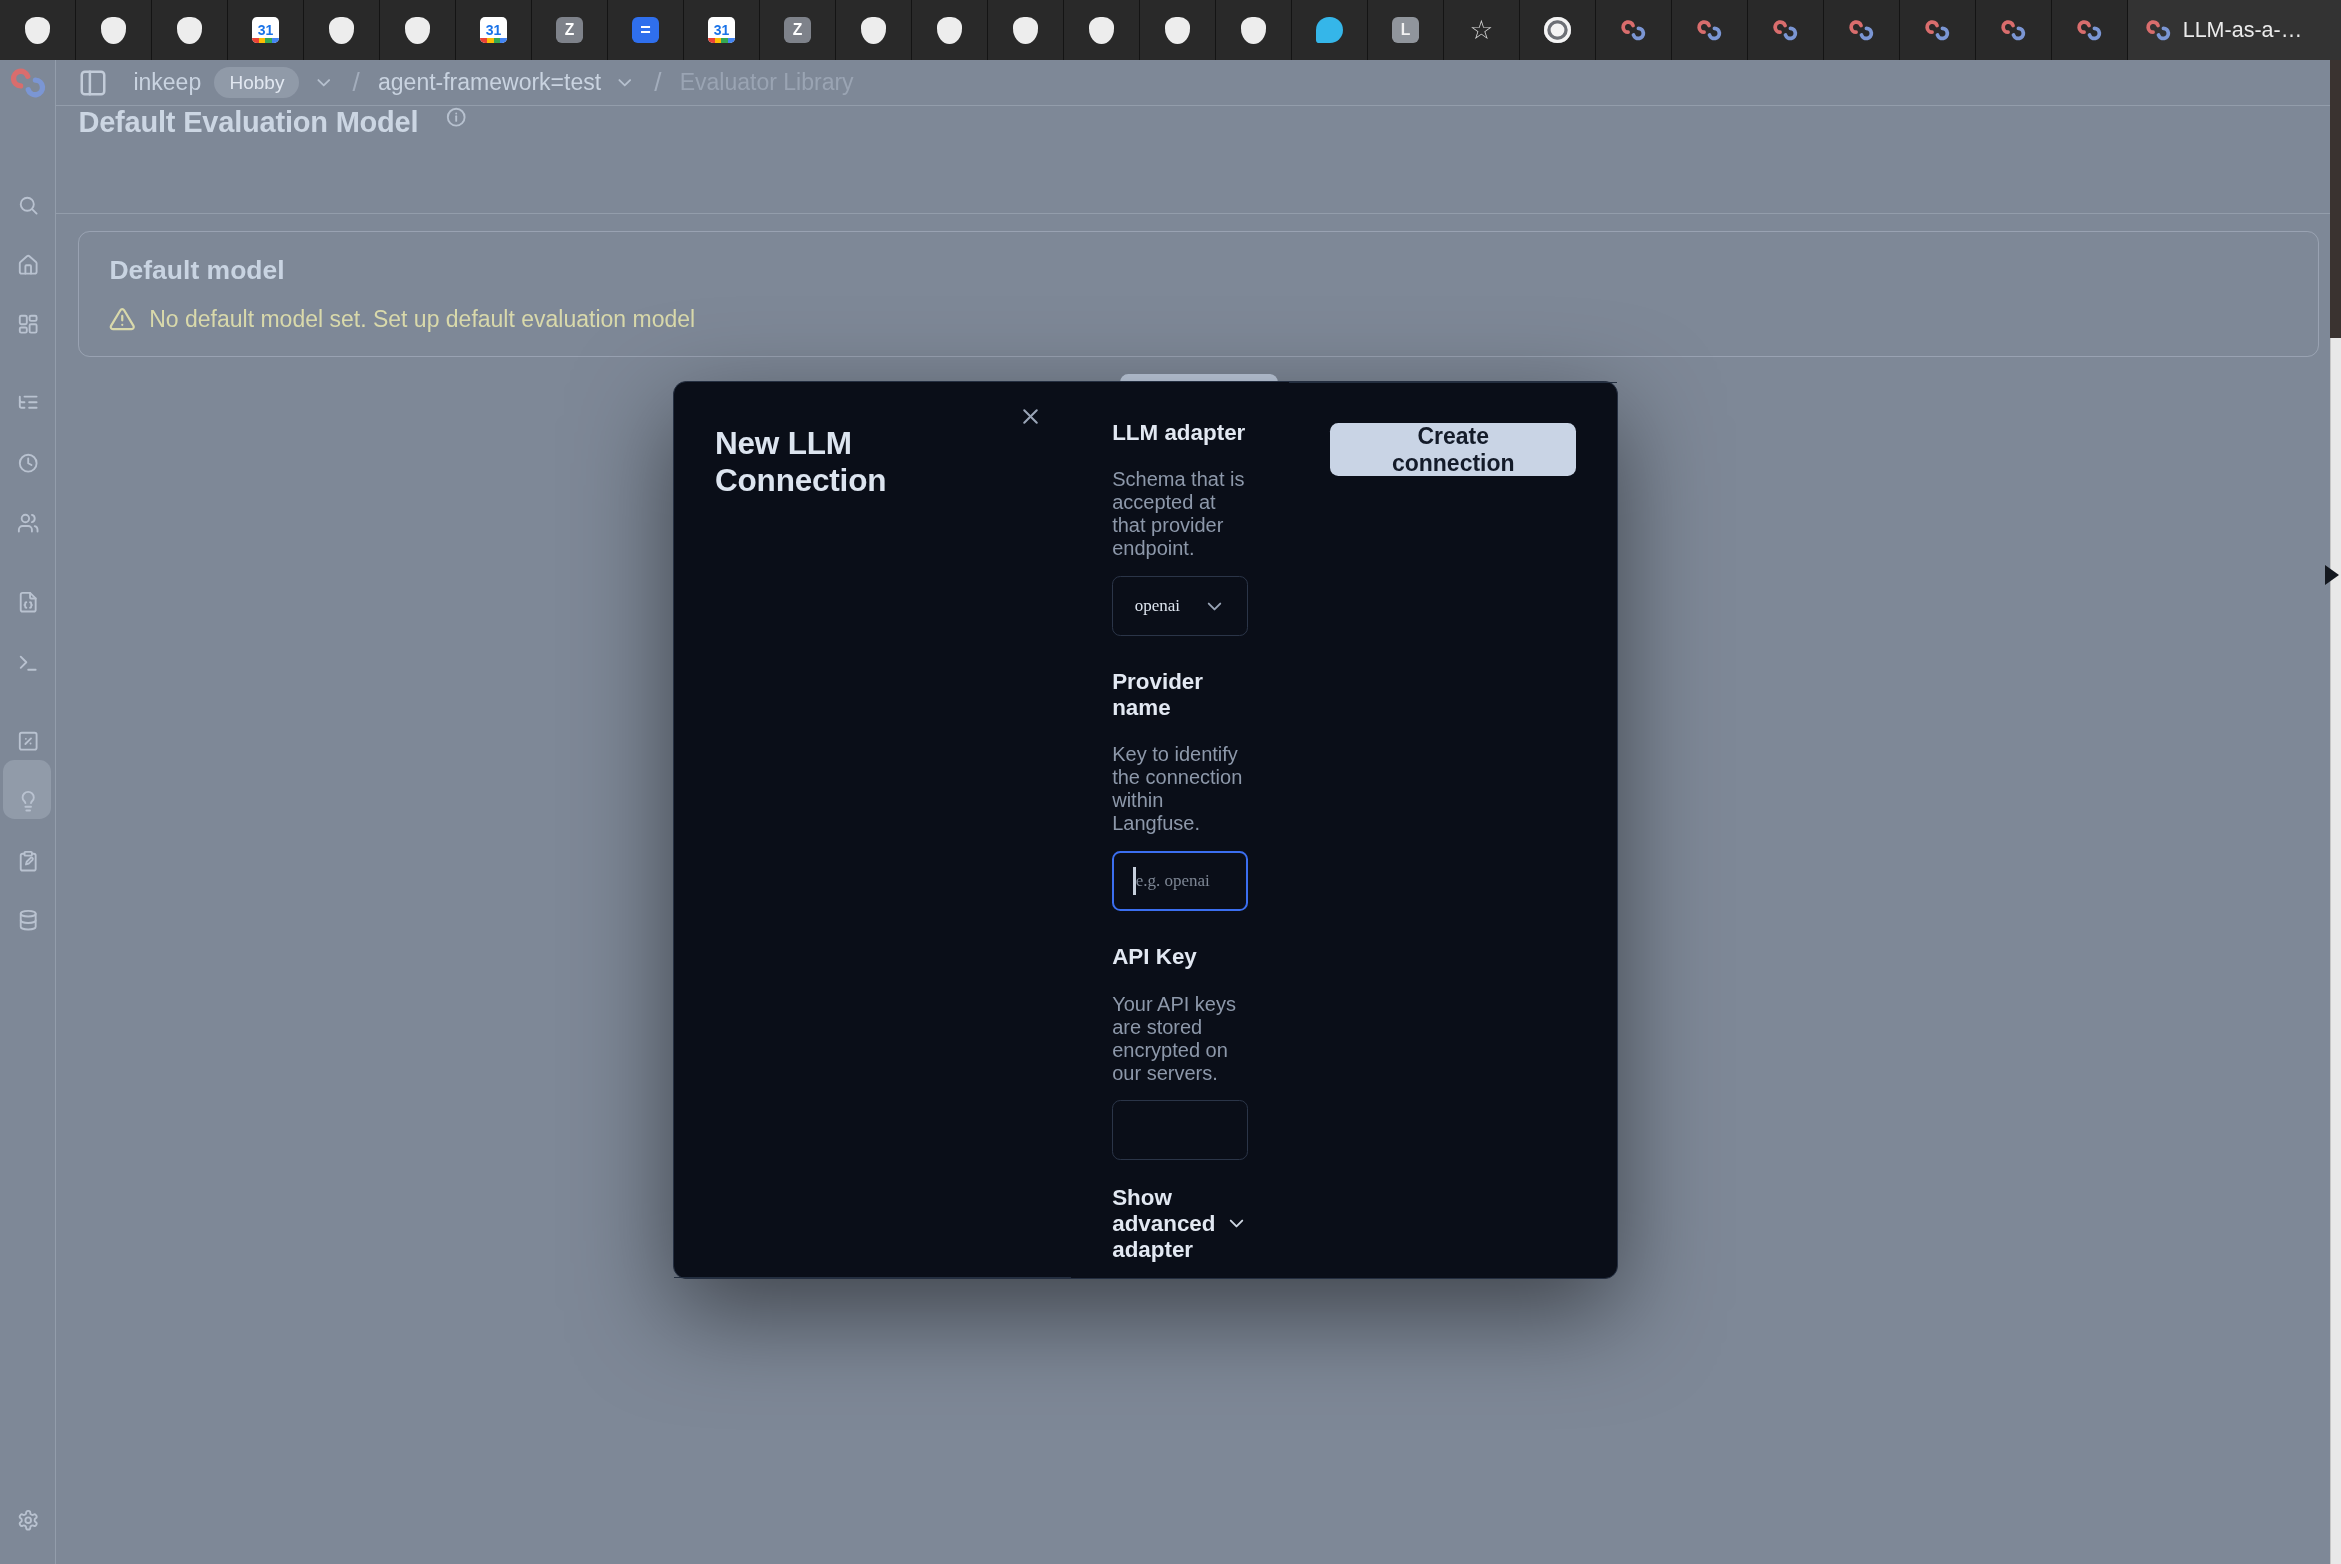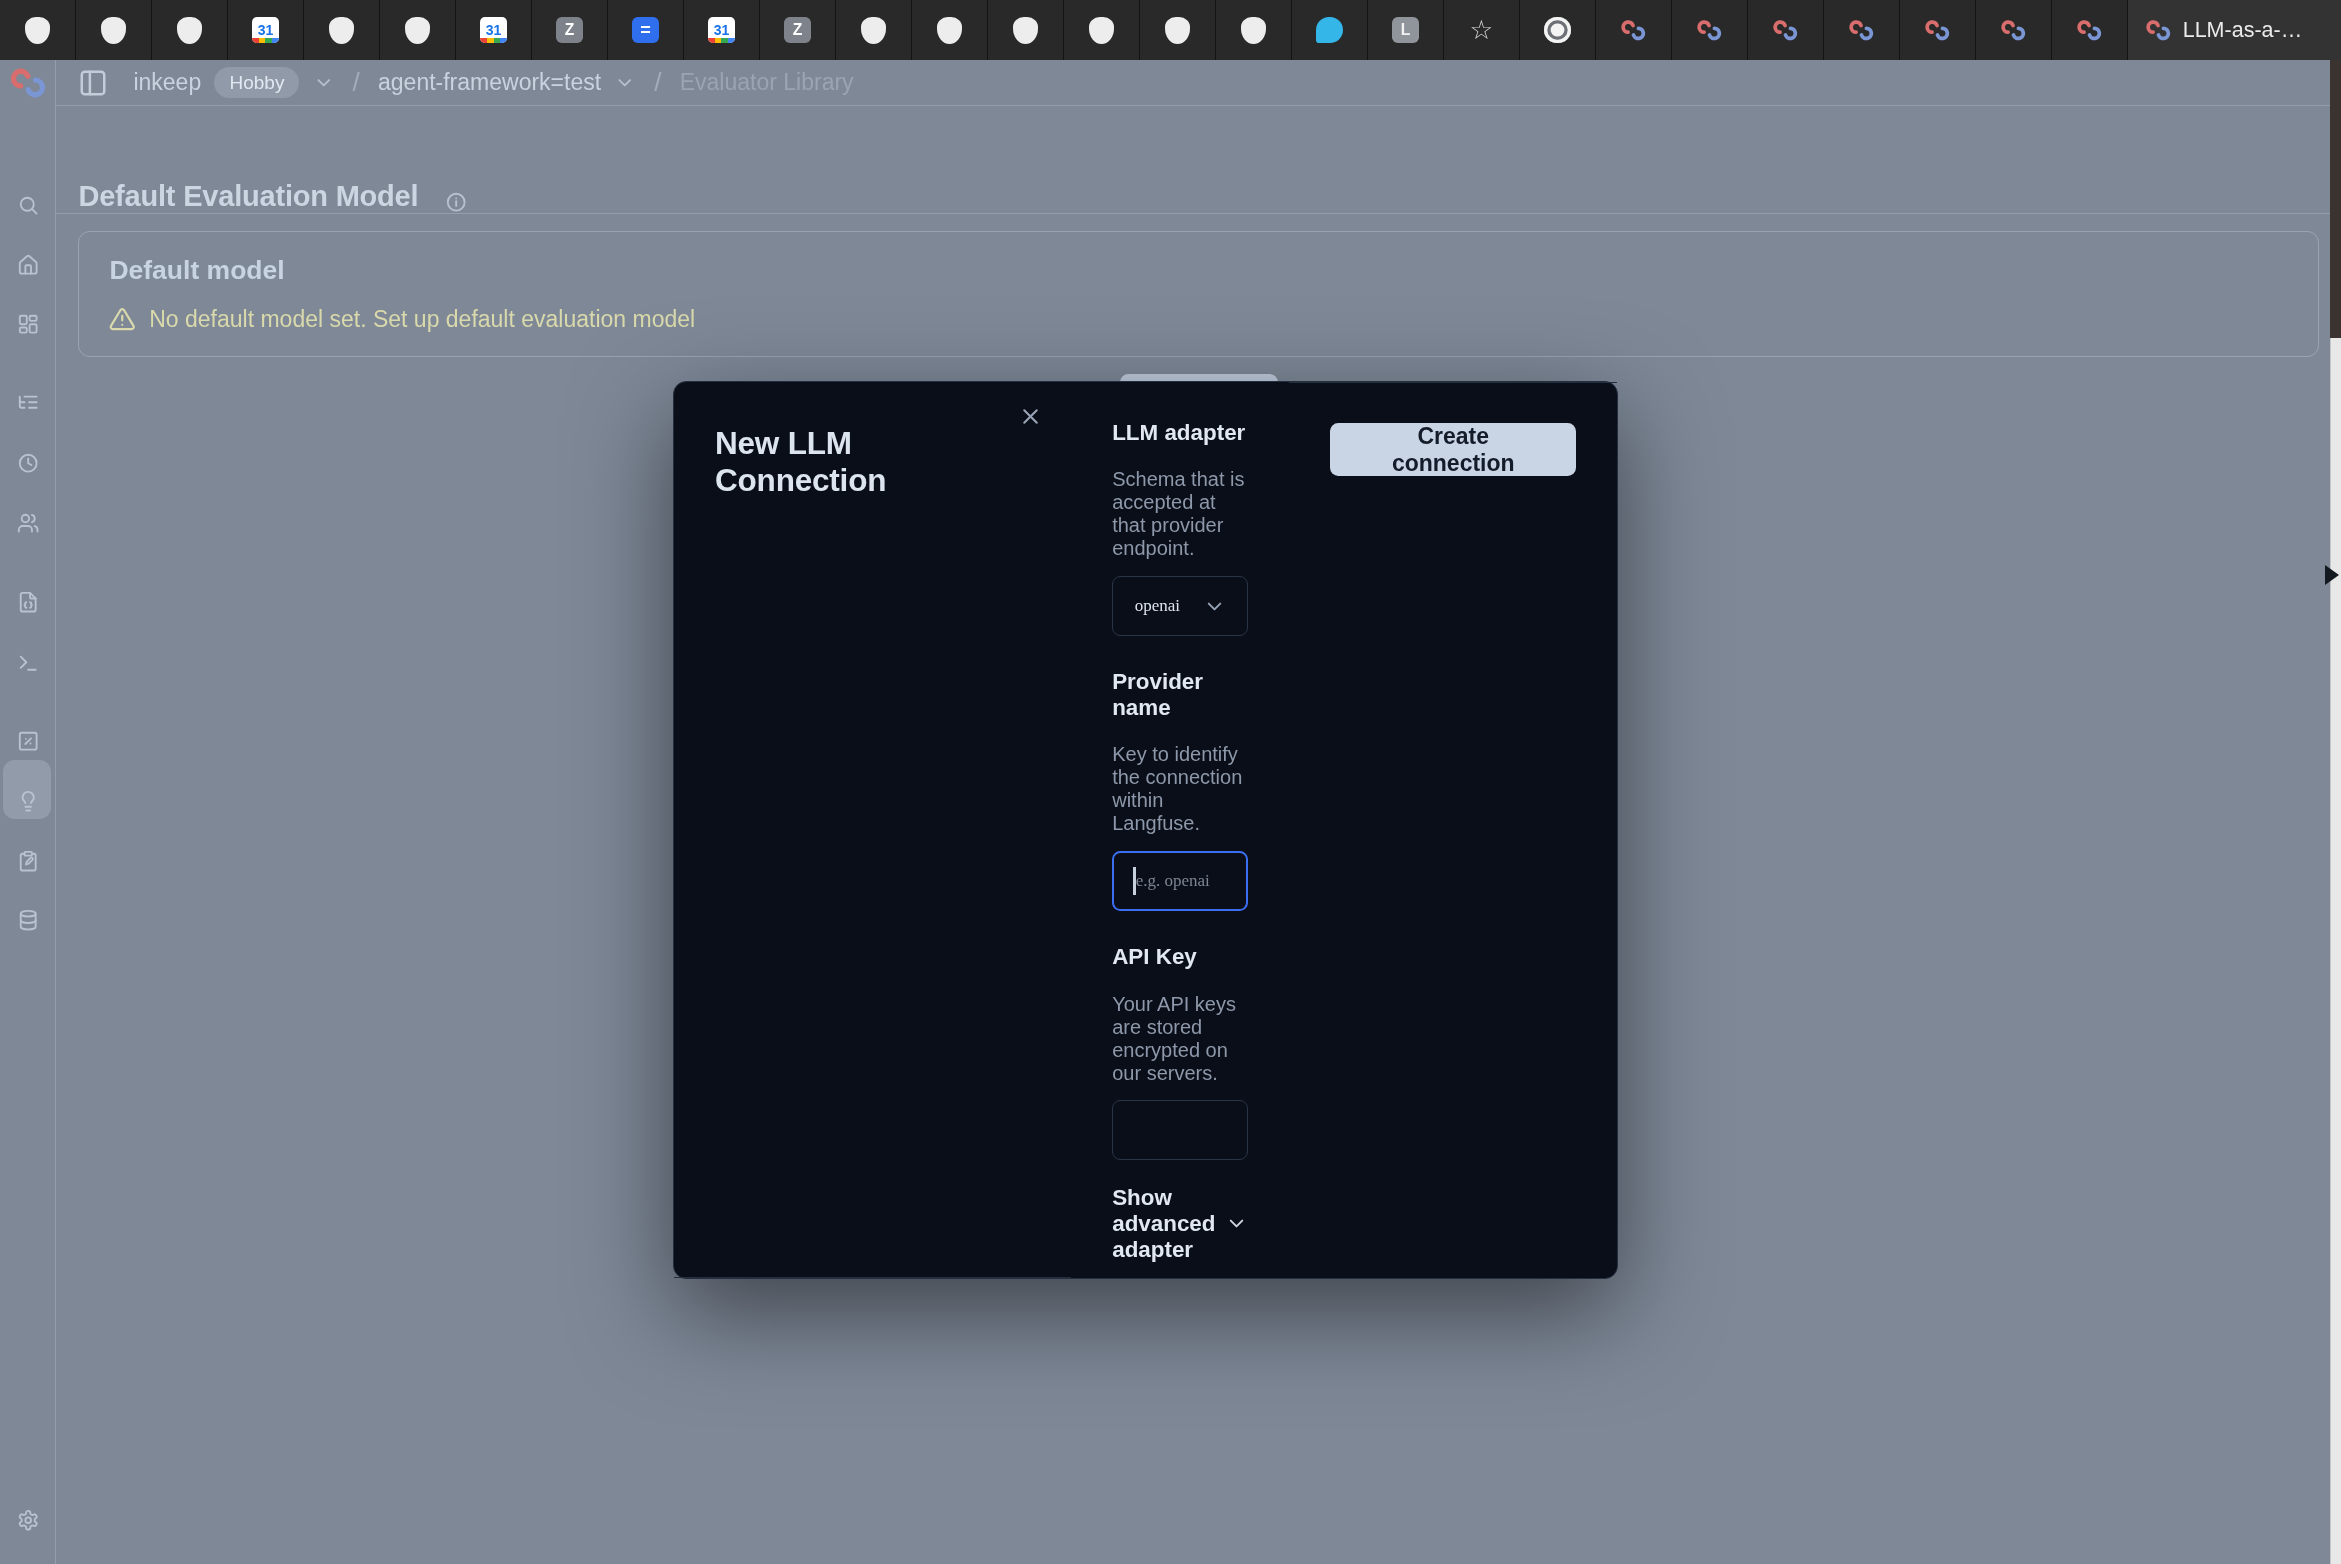--- a/index.html
+++ b/index.html
@@ -51,21 +51,21 @@
   .crumbs { display:flex; align-items:center; gap:13.3px; font-size:23px; color:#c9d3e0; }
   .crumb-org { font-weight:normal; }
   .badge { background:rgba(240,246,255,.17); color:#e2e8f1; font-size:19px; padding:4.1px 15px;
            border-radius:828px; }
   .chev { color:#b6c0ce; display:inline-flex; }
   .chev svg { width:21.5px; height:21.5px; }
   .crumb-sep { color:#a3adbc; font-size:26px; font-weight:300; padding:0 5px; }
   .crumb-muted { color:#9aa4b3; }
 
   
-  .titlerow { height:108px; display:flex; align-items:flex-end; gap:27px; padding-left:22.4px;
+  .titlerow { height:108px; display:flex; align-items:flex-start; gap:27px; padding-left:22.4px;
               border-bottom:0.8px solid rgba(222,233,247,.22); }
   .page-title { font-size:29px; font-weight:bold; color:#ccd6e3; letter-spacing:-0.2px; }
   .info-ic { color:#b7c1cf; display:inline-flex; }
   .info-ic svg { width:22.4px; height:22.4px; }
 
   
   .content { flex:1; padding:16.6px 23px 0 22.4px; }
   .card { border:1.7px solid rgba(230,240,255,.26); border-radius:11.6px; height:126px; padding:23px 30px; }
   .card-title { font-size:26.5px; font-weight:bold; color:#c9d4e2; margin-bottom:20px; }
   .warn-row { display:flex; align-items:center; gap:13.3px; color:var(--warning,#d9d9ab); font-size:23px; }

